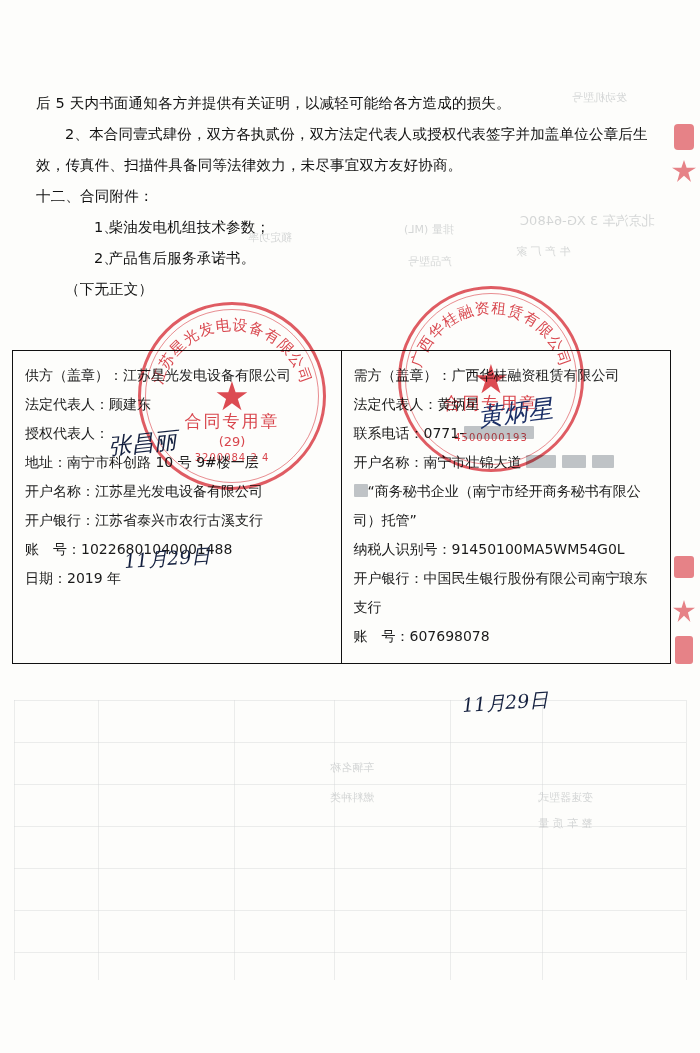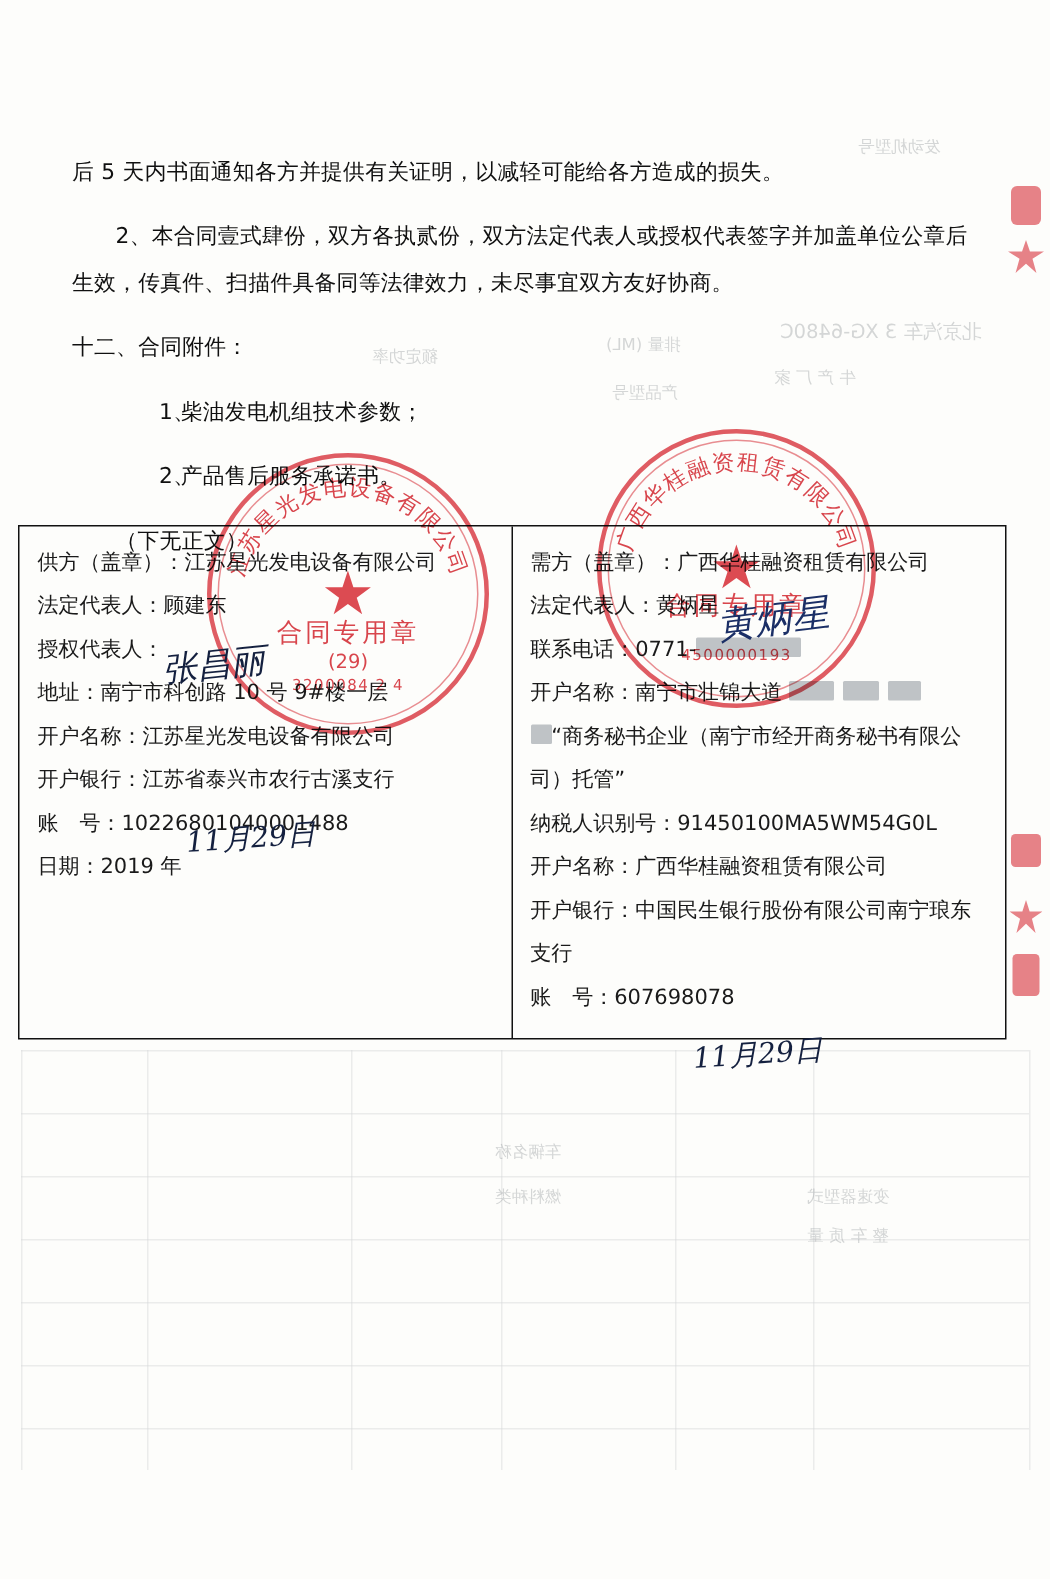--- a/index.html
+++ b/index.html
@@ -56,21 +56,21 @@
     position: absolute;
     left: 36px;
     width: 630px;
     top: 88px;
     font-size: 14.5px;
     line-height: 31px;
     letter-spacing: 0.2px;
     color: #101010;
   }
   .body-text p {
-    margin: 12px;
+    margin: 0;
   }
   .indent1 { text-indent: 2em; }
   .list-num { display: inline-block; width: 3.0em; }
 
   
   .sig-table {
     position: absolute;
     left: 12px;
     top: 350px;
     width: 657px;
@@ -253,23 +253,20 @@
       </div>
       <div class="line">
         <span>开户名称：</span><span>南宁市壮锦大道</span><span class="redacted" style="width:30px;margin-left:4px;"></span><span class="redacted" style="width:24px;margin-left:6px;"></span><span class="redacted" style="width:22px;margin-left:6px;"></span>
       </div>
       <div class="line wrap">
         <span class="redacted" style="width:14px;"></span><span>“商务秘书企业（南宁市经开商务秘书有限公司）托管”</span>
       </div>
       <div class="line">
         <span>纳税人识别号：</span><span>91450100MA5WM54G0L</span>
       </div>
-      <div class="line">
-        <span>开户名称：</span><span>广西华桂融资租赁有限公司</span>
-      </div>
       <div class="line wrap">
         <span>开户银行：</span><span>中国民生银行股份有限公司南宁琅东支行</span>
       </div>
       <div class="line">
         <span>账　号：</span><span>607698078</span>
       </div>
     </div>
   </div>
 
   <div class="stamp" style="left:138px; top:302px; width:188px; height:188px;">

